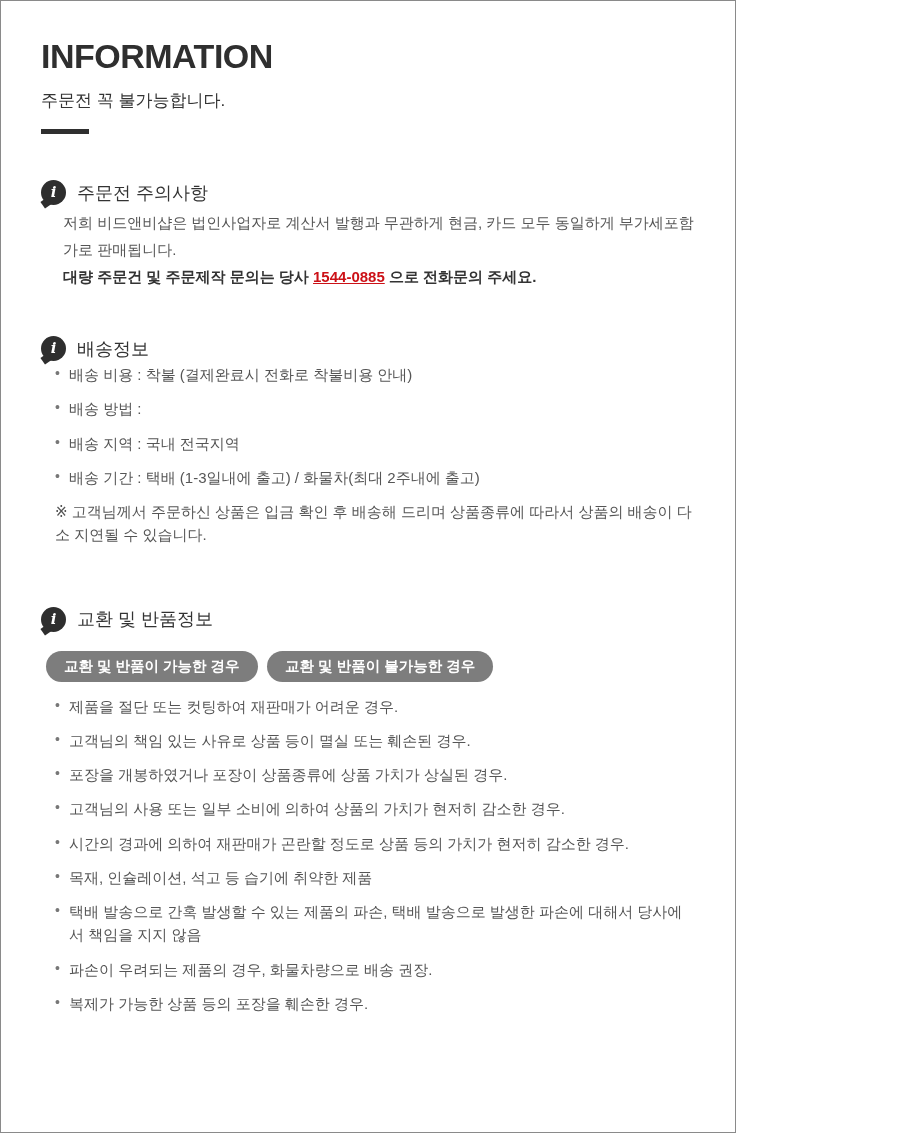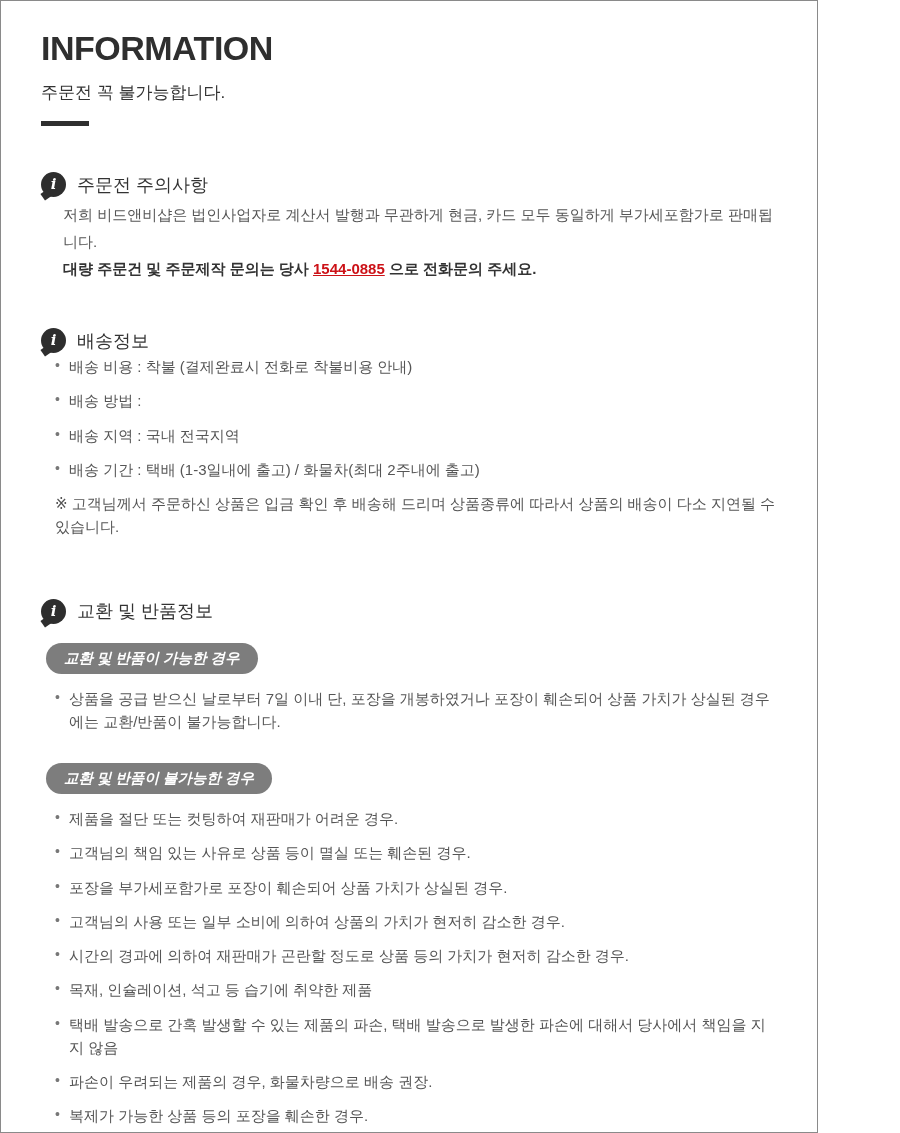--- a/index.html
+++ b/index.html
@@ -7,24 +7,24 @@
     --text-body:#555555;
     --accent-red:#cc1117;
     --pill-bg:#7d7d7d;
     --icon-bg:#2e2e2e;
     --border:#8a8a8a;
   }
   *{margin:0;padding:0;box-sizing:border-box;}
   html,body{background:#fff;}
   body{font-family:"Liberation Sans","DejaVu Sans",sans-serif;}
   .page{
-    width:818px;height:1133px;
+    width:736px;height:1133px;
     border:1px solid var(--border);
     background:#fff;
-    padding:28px 40px 0 40px;
+    padding:36px 40px 0 40px;
     overflow:hidden;
   }
   
   .hd-title{
     font-size:34px;font-weight:800;letter-spacing:-0.5px;
     color:var(--text-dark);
   }
   .hd-sub{margin-top:13px;font-size:17px;color:#333;}
   .title-bar{margin-top:17px;width:48px;height:5px;background:var(--text-dark);}
   
@@ -63,21 +63,21 @@
   .blist li.method .lbl{white-space:nowrap;flex:0 0 auto;}
   .blist li.method .txt{flex:1 1 auto;}
   .note{
     margin-top:3px;padding-left:14px;font-size:15px;color:var(--text-body);line-height:1.55;
   }
   
   .pill{
     display:inline-block;margin-top:19px;margin-left:5px;
     background:var(--pill-bg);color:#fff;
     font-size:14.5px;font-weight:700;
-    padding:6px 18px;border-radius:17px;font-style:italic;
+    padding:6px 18px;border-radius:17px;
   }
   .exchange .blist{margin-top:13px;}
 </style>
 </head>
 <body>
 
 <div class="page">
 
   <div class="hd-title">INFORMATION</div>
   <div class="hd-sub">주문전 꼭 불가능합니다.</div>
@@ -116,29 +116,26 @@
 
   <div class="sec exchange" style="margin-top:60px;">
     <div class="sec-head">
       <span class="info-icon">
           <span class="glyph">i</span>
         </span>
       <h2>교환 및 반품정보</h2>
     </div>
 
     <div class="pill">교환 및 반품이 가능한 경우</div>
-    <ul class="blist">
-      <li>상품을 공급 받으신 날로부터 7일 이내 단, 포장을 개봉하였거나 포장이 훼손되어 상품 가치가 상실된 경우에는 교환/반품이 불가능합니다.</li>
-    </ul>
 
     <div class="pill">교환 및 반품이 불가능한 경우</div>
     <ul class="blist">
       <li>제품을 절단 또는 컷팅하여 재판매가 어려운 경우.</li>
       <li>고객님의 책임 있는 사유로 상품 등이 멸실 또는 훼손된 경우.</li>
-      <li>포장을 부가세포함가로 포장이 훼손되어 상품 가치가 상실된 경우.</li>
+      <li>포장을 개봉하였거나 포장이 상품종류에 상품 가치가 상실된 경우.</li>
       <li>고객님의 사용 또는 일부 소비에 의하여 상품의 가치가 현저히 감소한 경우.</li>
       <li>시간의 경과에 의하여 재판매가 곤란할 정도로 상품 등의 가치가 현저히 감소한 경우.</li>
       <li>목재, 인슐레이션, 석고 등 습기에 취약한 제품</li>
       <li>택배 발송으로 간혹 발생할 수 있는 제품의 파손, 택배 발송으로 발생한 파손에 대해서 당사에서 책임을 지지 않음</li>
       <li>파손이 우려되는 제품의 경우, 화물차량으로 배송 권장.</li>
       <li>복제가 가능한 상품 등의 포장을 훼손한 경우.</li>
 
     </ul>
     
   </div>

